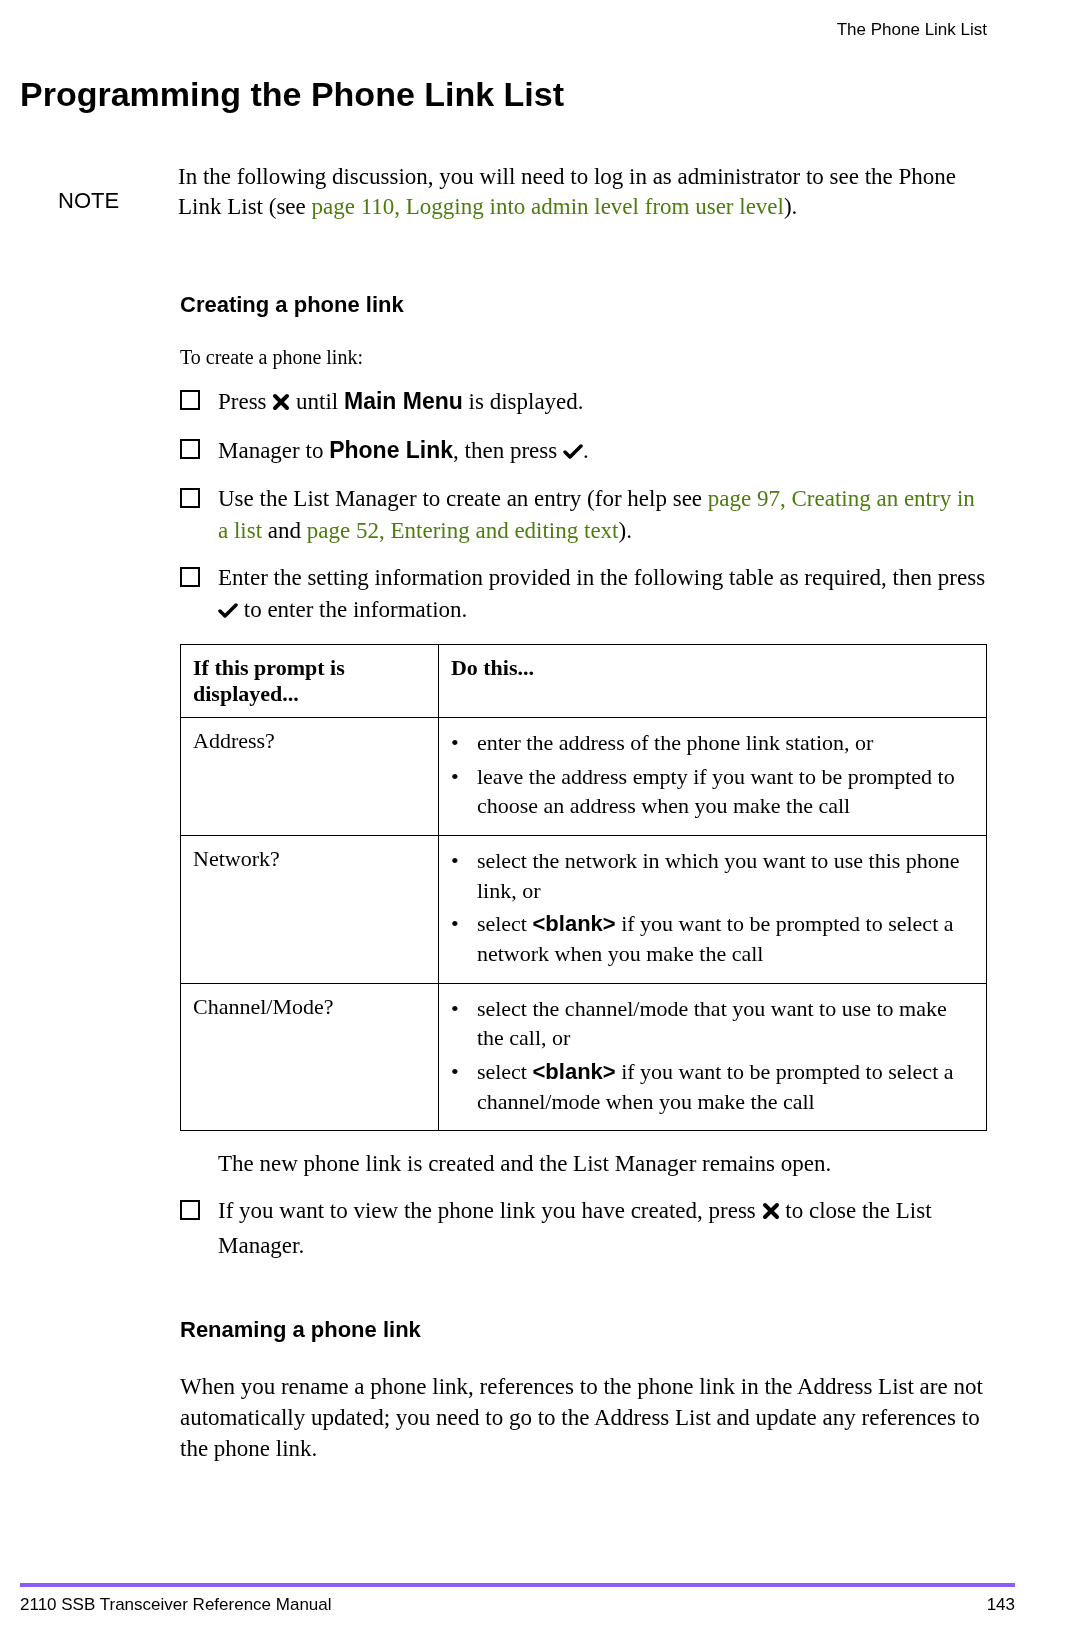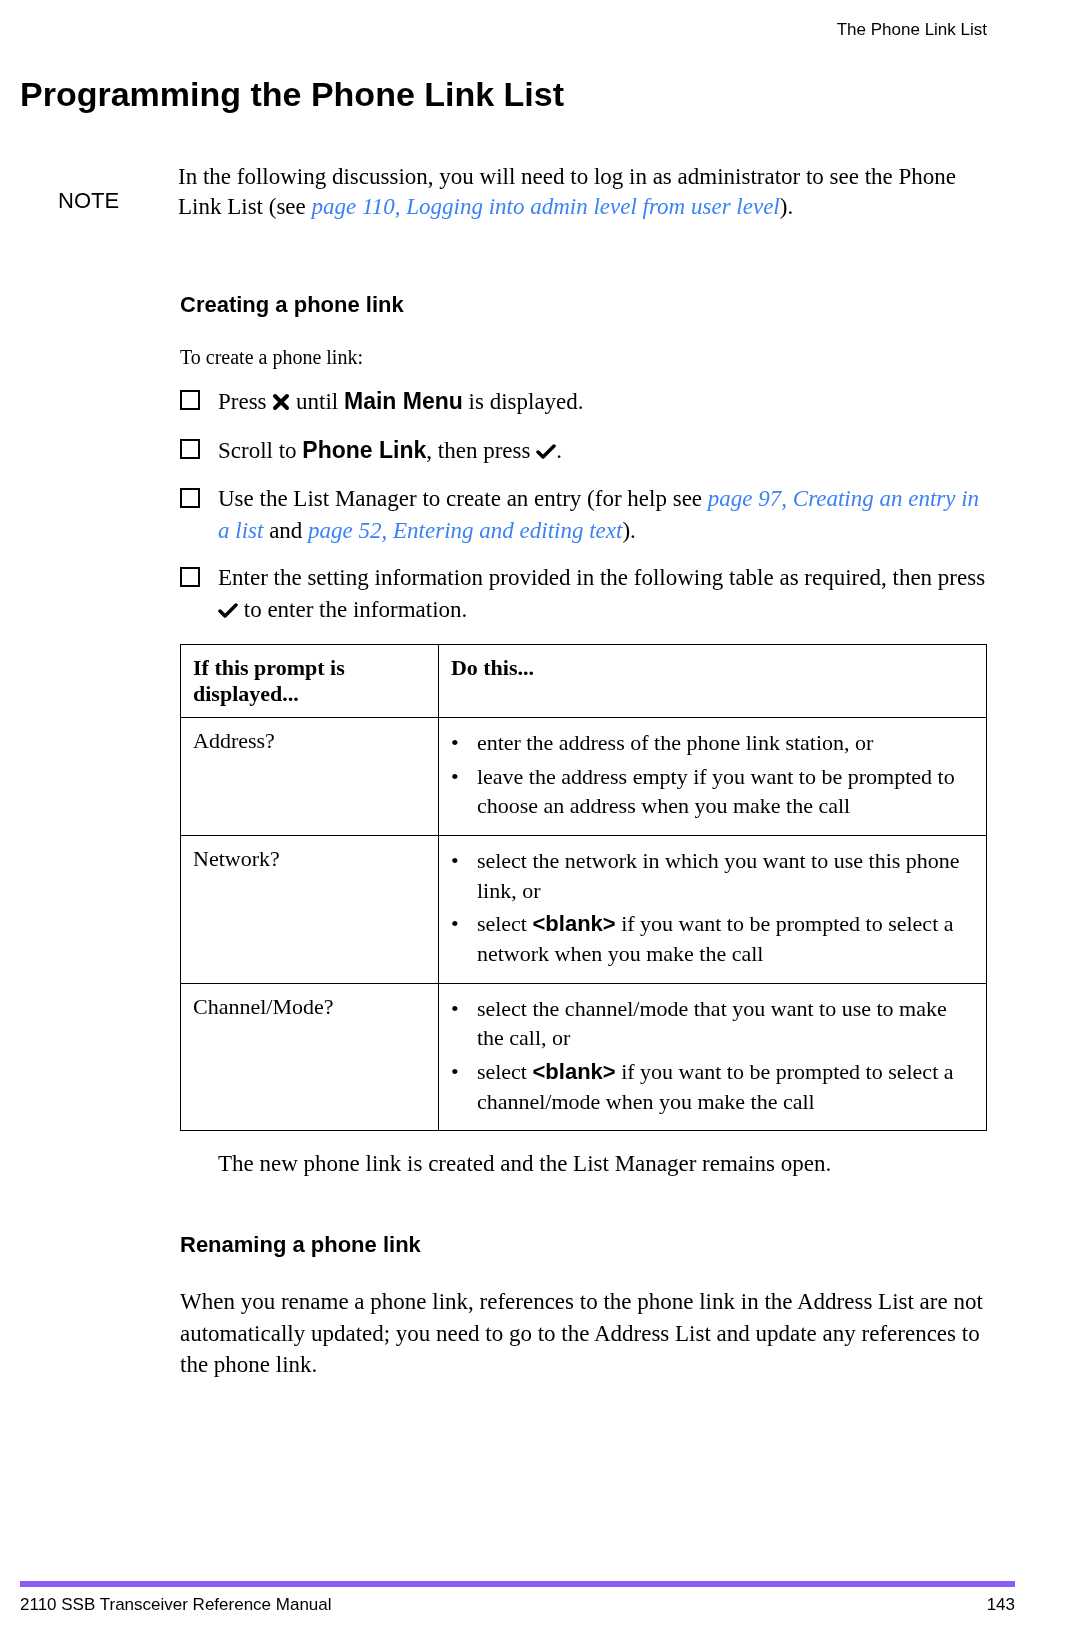--- a/index.html
+++ b/index.html
@@ -43,22 +43,21 @@
       font-size: 22px;
       flex: 0 0 100px;
       padding-top: 26px;
     }
     .note-text {
       font-size: 23px;
       line-height: 1.3;
       flex: 1;
     }
     .xref {
-      color: #3b82f6;
-      font-style: italic;
+      color: #4d7c0f;
     }
     h2.section {
       font-family: Arial, Helvetica, sans-serif;
       font-size: 22px;
       font-weight: bold;
       margin-bottom: 28px;
     }
     p.lead {
       font-size: 20px;
       margin-bottom: 16px;
@@ -110,21 +109,21 @@
     .bullet-dot { flex: 0 0 12px; }
     .bullet-text { flex: 1; }
     .after-table { font-size: 23px; margin: 8px 0 18px 38px; }
     .section2 { margin-top: 55px; margin-bottom: 28px; }
     .body-p { font-size: 23px; line-height: 1.35; }
     .footer {
       position: absolute;
       bottom: 24px;
       left: 20px;
       right: 50px;
-      border-top: 6px solid #8b5cf6;
+      border-top: 4px solid #8b5cf6;
       padding-top: 8px;
       font-family: Arial, Helvetica, sans-serif;
       font-size: 17px;
       display: flex;
       justify-content: space-between;
     }
   </style>
 </head>
 <body>
 
@@ -149,21 +148,21 @@
       <span class="check-text">
         <span>Press </span><span class="inline-icon"><svg width="18" height="18" viewBox="0 0 18 18">
               <path d="M3 3 L15 15 M15 3 L3 15" stroke="#000" stroke-width="4" stroke-linecap="round"></path>
             </svg></span><span> until </span><span class="b">Main Menu</span><span> is displayed.</span>
       </span>
     </div>
 
     <div class="check-item">
       <span class="check-box"></span>
       <span class="check-text">
-        <span>Scroll to </span><span class="b">Phone Link</span><span>, then press </span><span class="inline-icon"><svg width="20" height="16" viewBox="0 0 20 16">
+        <span>Manager to </span><span class="b">Phone Link</span><span>, then press </span><span class="inline-icon"><svg width="20" height="16" viewBox="0 0 20 16">
               <path d="M2 8 L7 13 L18 2" stroke="#000" stroke-width="3.5" fill="none" stroke-linecap="round" stroke-linejoin="round"></path>
             </svg></span><span>.</span>
       </span>
     </div>
 
     <div class="check-item">
       <span class="check-box"></span>
       <span class="check-text">
         <span>Use the List Manager to create an entry (for help see </span><span class="xref">page 97, Creating an entry in a list</span><span> and </span><span class="xref">page 52, Entering and editing text</span><span>).</span>
       </span>
@@ -221,20 +220,28 @@
                 <span class="bullet-dot">•</span>
                 <span class="bullet-text"><span>select </span><span class="b">&lt;blank&gt;</span><span> if you want to be prompted to select a channel/mode when you make the call</span></span>
               </div>
         </td>
       </tr>
     </tbody>
       </table>
 
     <p class="after-table">The new phone link is created and the List Manager remains open.</p>
 
+    <div class="check-item">
+      <span class="check-box"></span>
+      <span class="check-text">
+        <span>If you want to view the phone link you have created, press </span><span class="inline-icon"><svg width="18" height="18" viewBox="0 0 18 18">
+              <path d="M3 3 L15 15 M15 3 L3 15" stroke="#000" stroke-width="4" stroke-linecap="round"></path>
+            </svg></span><span> to close the List Manager.</span>
+      </span>
+    </div>
 
     <h2 class="section section2">Renaming a phone link</h2>
     <p class="body-p">When you rename a phone link, references to the phone link in the Address List are not automatically updated; you need to go to the Address List and update any references to the phone link.</p>
   </div>
 </div>
 
 <div class="footer">
   <span>2110 SSB Transceiver Reference Manual</span>
   <span>143</span>
 </div>

